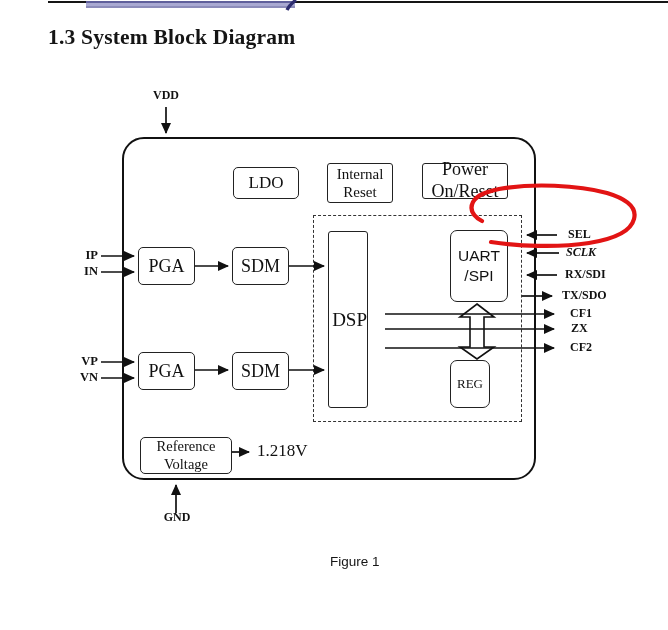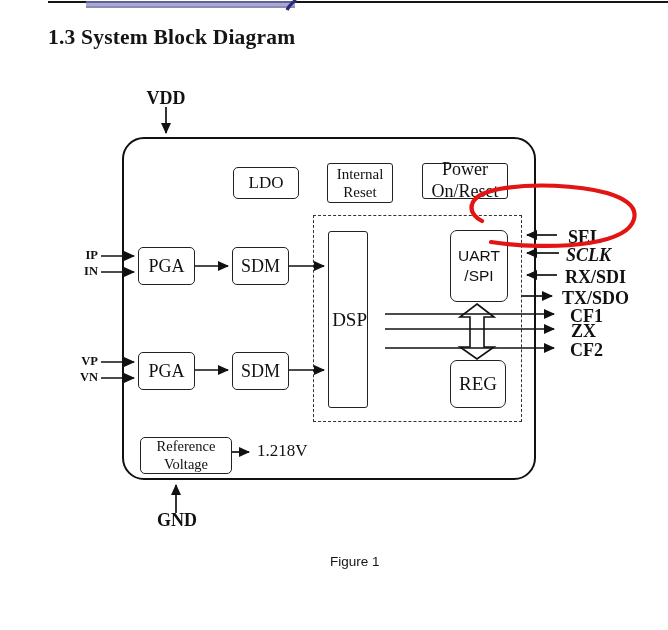--- a/index.html
+++ b/index.html
@@ -24,25 +24,25 @@
   .b-ldo{left:233px;top:167px;width:66px;height:32px;font-size:17px;}
   .b-iclk{left:327px;top:163px;width:66px;height:40px;font-size:15px;line-height:1.22;border-radius:3px;}
   .b-por{left:422px;top:163px;width:86px;height:36px;font-size:18px;line-height:1.22;border-radius:3px;}
   .b-pga1{left:138px;top:247px;width:57px;height:38px;font-size:18px;}
   .b-sdm1{left:232px;top:247px;width:57px;height:38px;font-size:18px;}
   .b-pga2{left:138px;top:352px;width:57px;height:38px;font-size:18px;}
   .b-sdm2{left:232px;top:352px;width:57px;height:38px;font-size:18px;}
   .b-dsp{left:328px;top:231px;width:40px;height:177px;font-size:19px;border-radius:3px;justify-content:flex-end;}
   .b-uart{left:450px;top:230px;width:58px;height:72px;font-size:15.5px;line-height:1.3;
     font-family:"Liberation Sans",sans-serif;border-radius:7px;}
-  .b-reg{left:450px;top:360px;width:56px;height:48px;font-size:19px;border-radius:7px;}
+  .b-reg{left:450px;top:360px;width:40px;height:48px;font-size:13px;border-radius:7px;}
   .b-ref{left:140px;top:437px;width:92px;height:37px;font-size:14.5px;line-height:1.22;}
   .pre{white-space:pre-line;}
   
-  .pin{position:absolute;font-weight:bold;font-size:18px;font-family:"Liberation Serif",serif;color:#111;}
+  .pin{position:absolute;font-weight:bold;font-size:12px;font-family:"Liberation Serif",serif;color:#111;}
   .pin-sm{font-size:12.5px;}
   .lbl-vdd{left:146px;top:88px;width:40px;text-align:center;}
   .lbl-gnd{left:156px;top:510px;width:42px;text-align:center;}
   .lbl-ip{left:68px;top:248px;width:30px;text-align:right;}
   .lbl-in{left:68px;top:264px;width:30px;text-align:right;}
   .lbl-vp{left:68px;top:354px;width:30px;text-align:right;}
   .lbl-vn{left:68px;top:370px;width:30px;text-align:right;}
   .lbl-sel{left:568px;top:227px;}
   .lbl-sclk{left:566px;top:245px;font-style:italic;}
   .lbl-rxsdi{left:565px;top:267px;}

